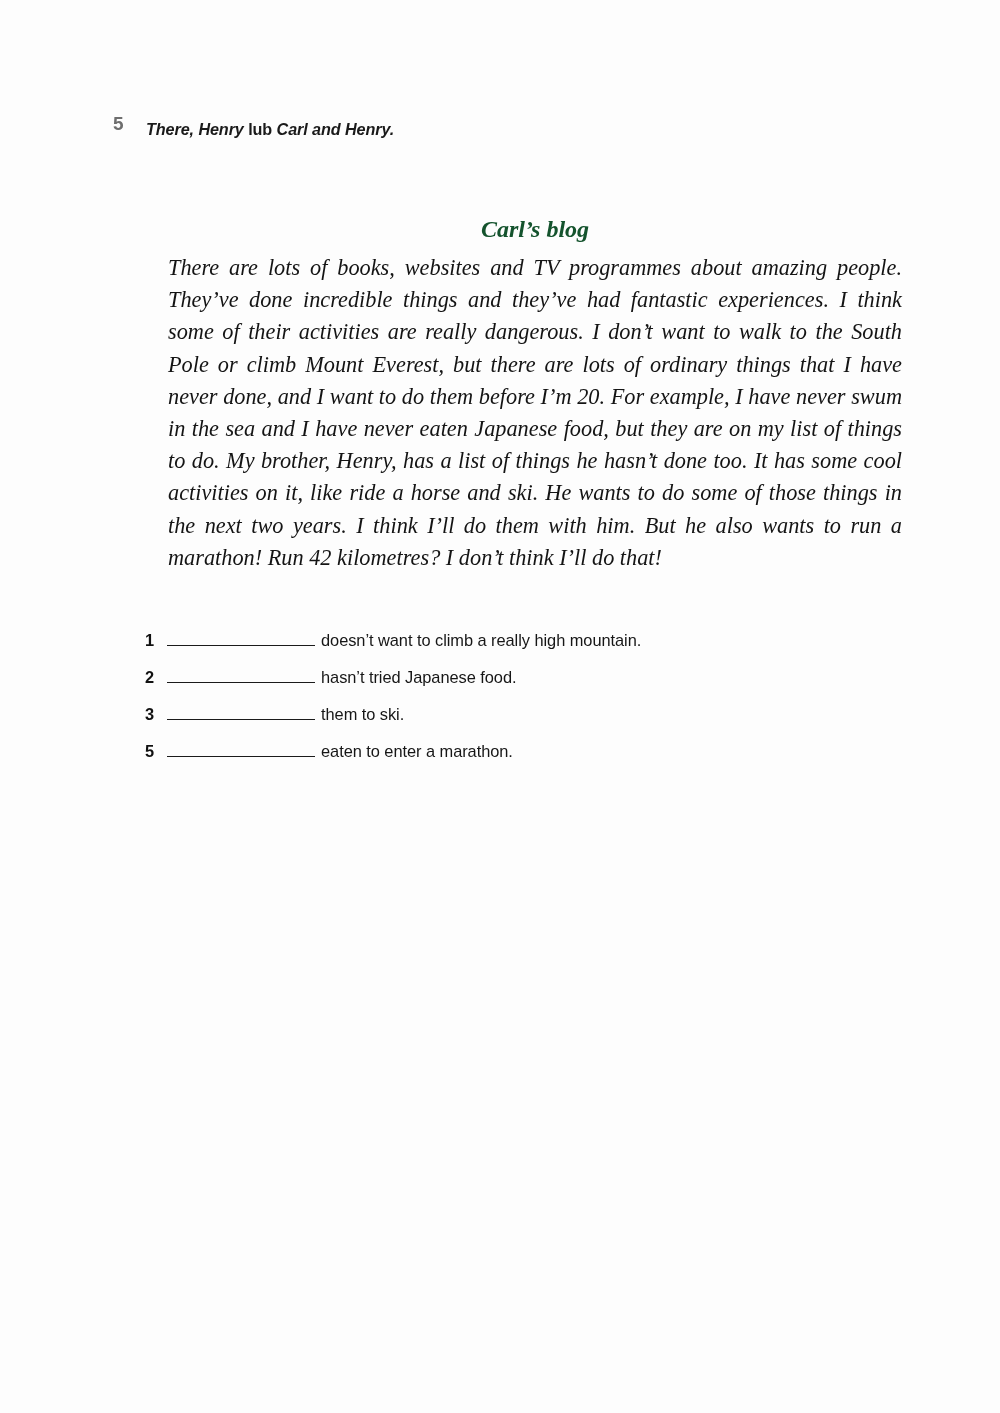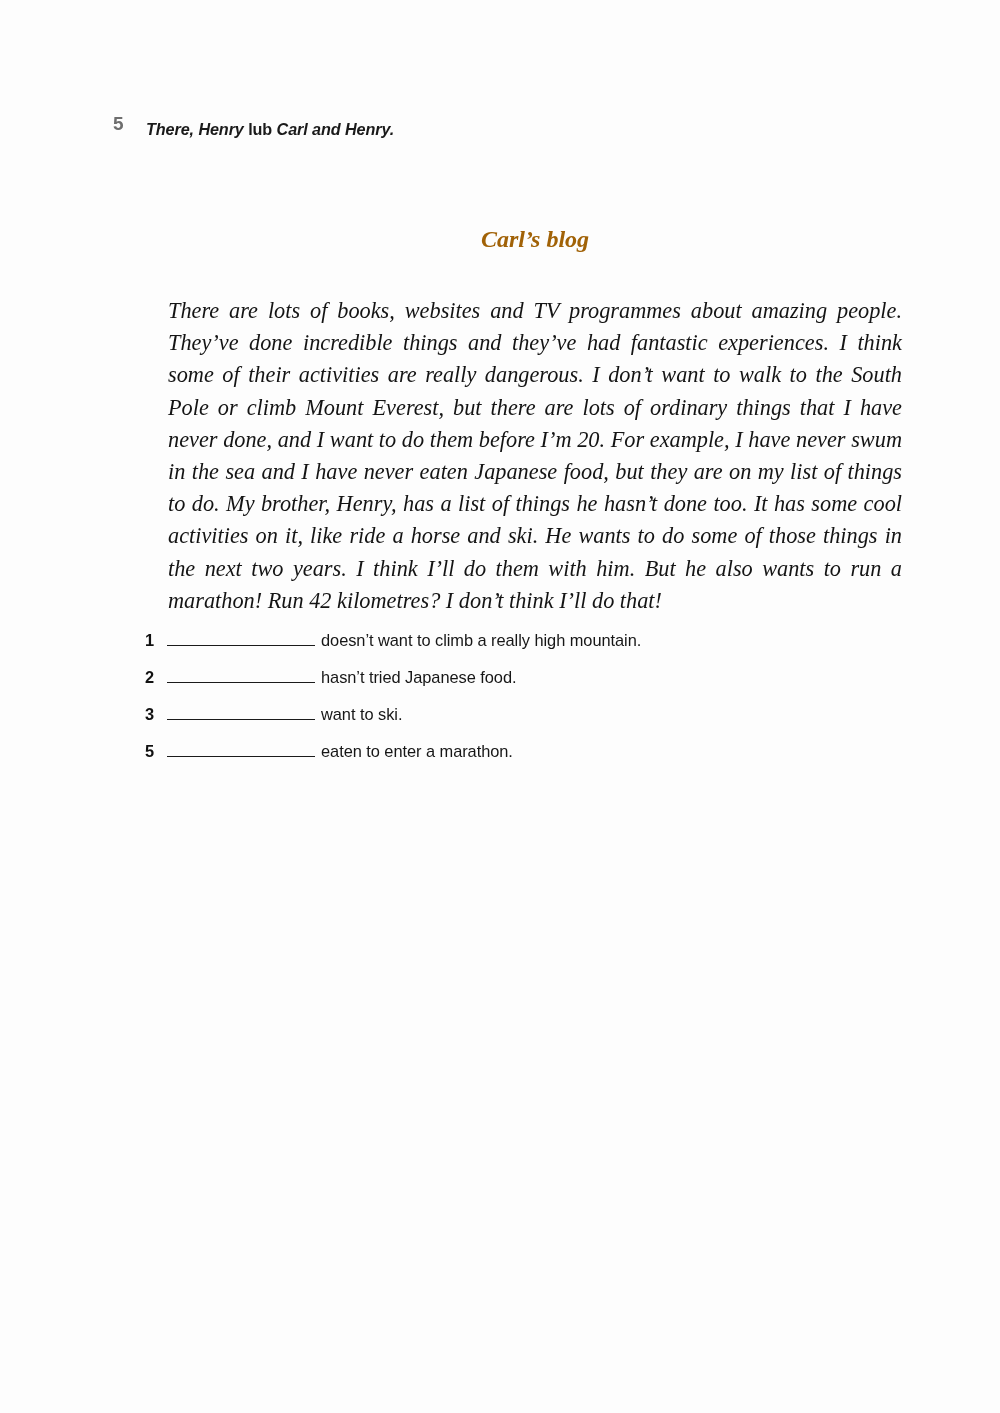--- a/index.html
+++ b/index.html
@@ -56,45 +56,44 @@
   }
   .it-bold {
     font-style: normal;
     font-weight: bold;
   }
 
   
   .blog-title {
     position: absolute;
     left: 168px;
-    top: 224px;
+    top: 214px;
     width: 734px;
     text-align: center;
     font-family: "Liberation Serif", serif;
     font-style: italic;
     font-weight: bold;
     font-size: 24px;
-    color: #a16207;
+    color: #14532d;
     line-height: 30px;
   }
 
   .blog-body {
     position: absolute;
     left: 168px;
     top: 252px;
     width: 734px;
     font-family: "Liberation Serif", serif;
     font-style: italic;
     font-size: 22.3px;
     color: #141414;
     line-height: 32.2px;
     text-align: justify;
     text-justify: inter-word;
     hyphens: none;
-    margin-top: 43px;
   }
 
   
   .items {
     position: absolute;
     left: 145px;
     top: 630px;
     width: 760px;
   }
   .item {
@@ -148,21 +147,21 @@
 
     <div class="item">
       <span class="item-num">1</span><span class="blank blank-std"></span><span class="item-text">doesn’t want to climb a really high mountain.</span>
     </div>
 
     <div class="item">
       <span class="item-num">2</span><span class="blank blank-std"></span><span class="item-text">hasn’t tried Japanese food.</span>
     </div>
 
     <div class="item">
-      <span class="item-num">3</span><span class="blank blank-std"></span><span class="item-text">want to ski.</span>
+      <span class="item-num">3</span><span class="blank blank-std"></span><span class="item-text">them to ski.</span>
     </div>
 
 
     <div class="item">
       <span class="item-num">5</span><span class="blank blank-std"></span><span class="item-text">eaten to enter a marathon.</span>
     </div>
 
 
   </div>
 

